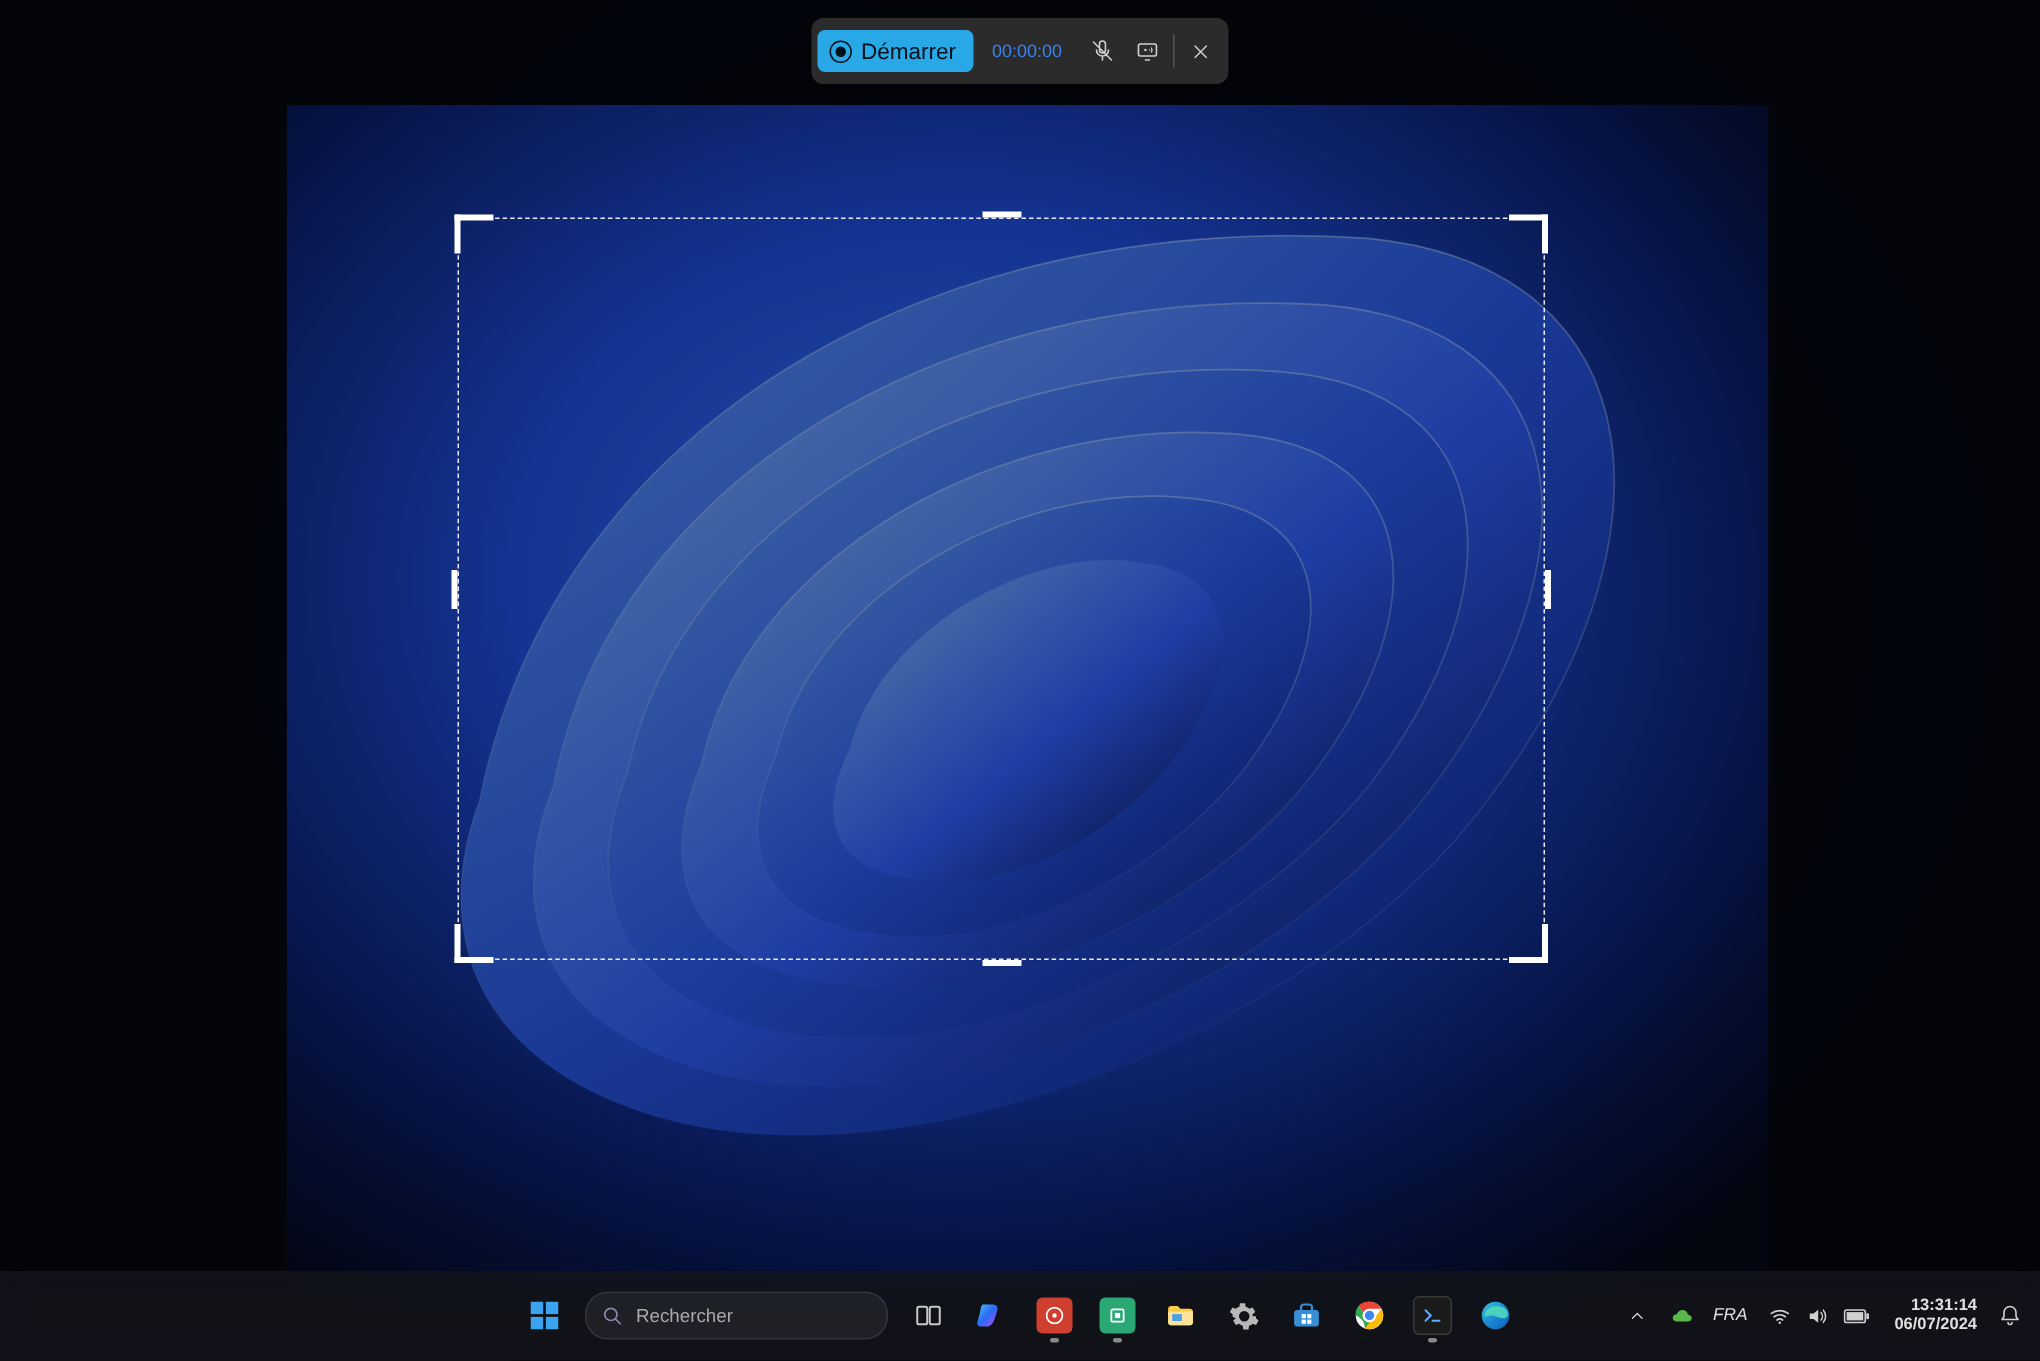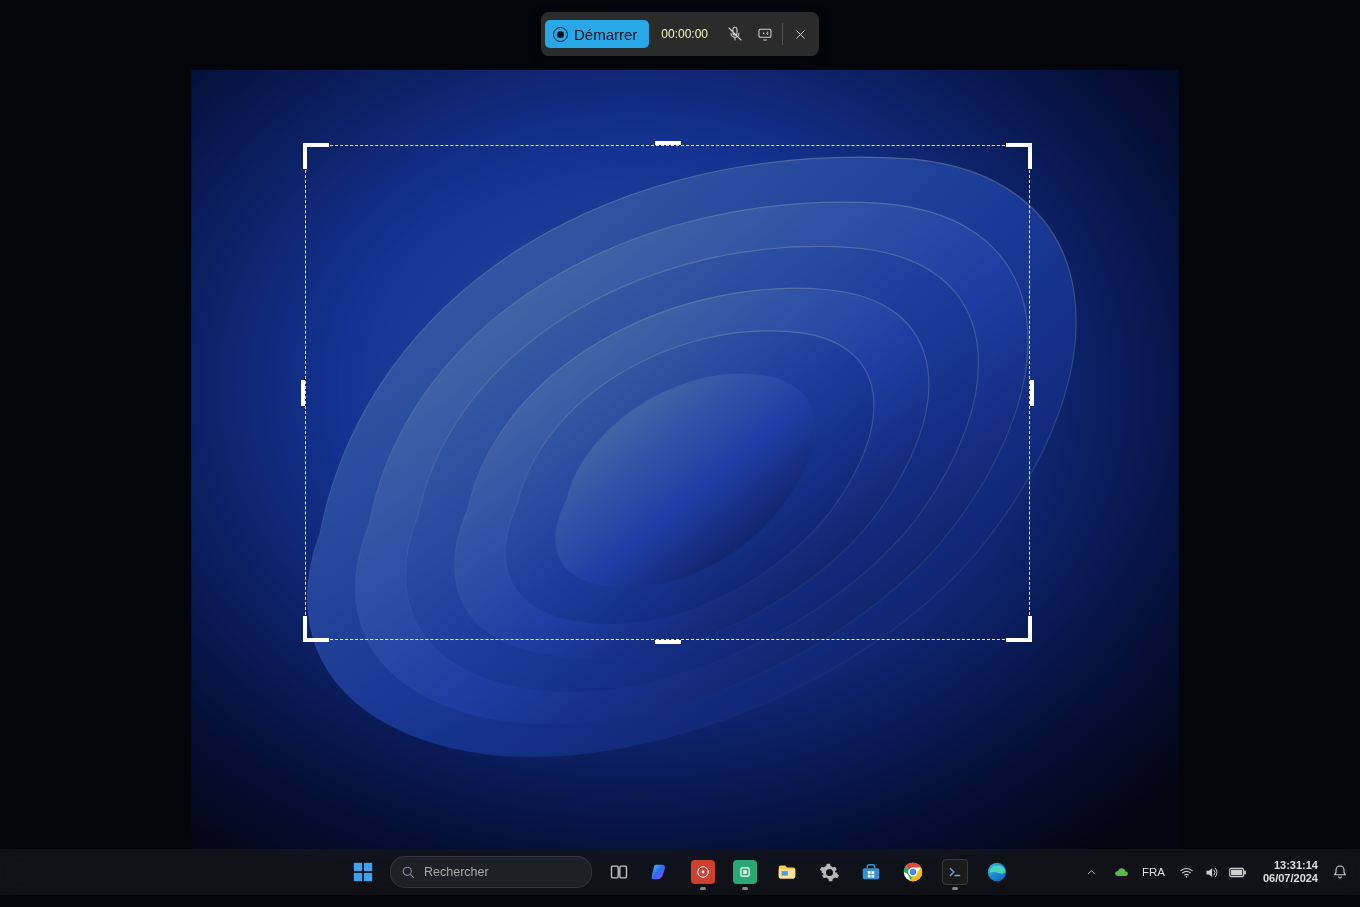--- a/index.html
+++ b/index.html
@@ -112,41 +112,41 @@
     width: 13px; height: 13px;
     border: 1.5px solid #001018;
     border-radius: 50%;
     display:flex; align-items:center; justify-content:center;
   }
   .rec-dot-inner {
     width: 7px; height:7px; border-radius:50%; background:#001018;
   }
   .timer {
     padding: 0 12px;
-    color: #fef9c3;
+    color: #3b82f6;
     font-variant-numeric: tabular-nums;
   }
   .tb-icon-btn {
     width: 30px; height:30px;
     display:flex; align-items:center; justify-content:center;
     color:#d0d0d0;
     cursor:pointer;
     border-radius:4px;
   }
   .tb-divider {
     width: 1px; height: 22px;
     background: rgba(255,255,255,0.2);
     margin: 0 2px;
   }
 
   
   .taskbar {
     position: absolute;
-    left: 0; right:0; bottom:12px;
-    height: 46px;
+    left: 0; right:0; bottom:0;
+    height: 60px;
     background: rgba(20,22,28,0.78);
     backdrop-filter: blur(10px);
     display:flex;
     align-items:center;
     z-index: 10;
     color:#e0e0e0;
     font-size:12px;
   }
   .tb-center {
     position:absolute;
@@ -451,21 +451,21 @@
         </svg>
     </div>
 
     <div class="task-icon narrow">
       <svg width="17" height="17" viewBox="0 0 24 24">
           <path d="M7 17c-2.5 0-4-1.5-4-3.5S4.5 10 7 10c.5-2.5 2.8-4 5.2-4 2.6 0 4.8 1.8 5.2 4.3 2 .2 3.6 1.6 3.6 3.4 0 1.8-1.6 3.3-3.8 3.3H7z" fill="#5ab84a"></path>
         </svg>
     </div>
 
     <div class="tray-group">
-      <span style="font-size:11.5px;">FRA</span>
+      <span style="font-size:11.5px;font-style:italic;">FRA</span>
     </div>
 
     <div class="tray-group" style="gap:10px;padding:0 8px;">
       <svg width="15" height="15" viewBox="0 0 24 24">
           <path d="M3 9a15 15 0 0118 0M6 12.5a10 10 0 0112 0M9 16a5 5 0 016 0" fill="none" stroke="#d0d0d0" stroke-width="1.8" stroke-linecap="round"></path>
           <circle cx="12" cy="19" r="1.3" fill="#d0d0d0"></circle>
         </svg>
       <svg width="15" height="15" viewBox="0 0 24 24">
           <path d="M4 9v6h4l5 4V5L8 9H4z" fill="#d0d0d0"></path>
           <path d="M16 8a6 6 0 010 8M18.5 5.5a10 10 0 010 13" fill="none" stroke="#d0d0d0" stroke-width="1.6" stroke-linecap="round"></path>

